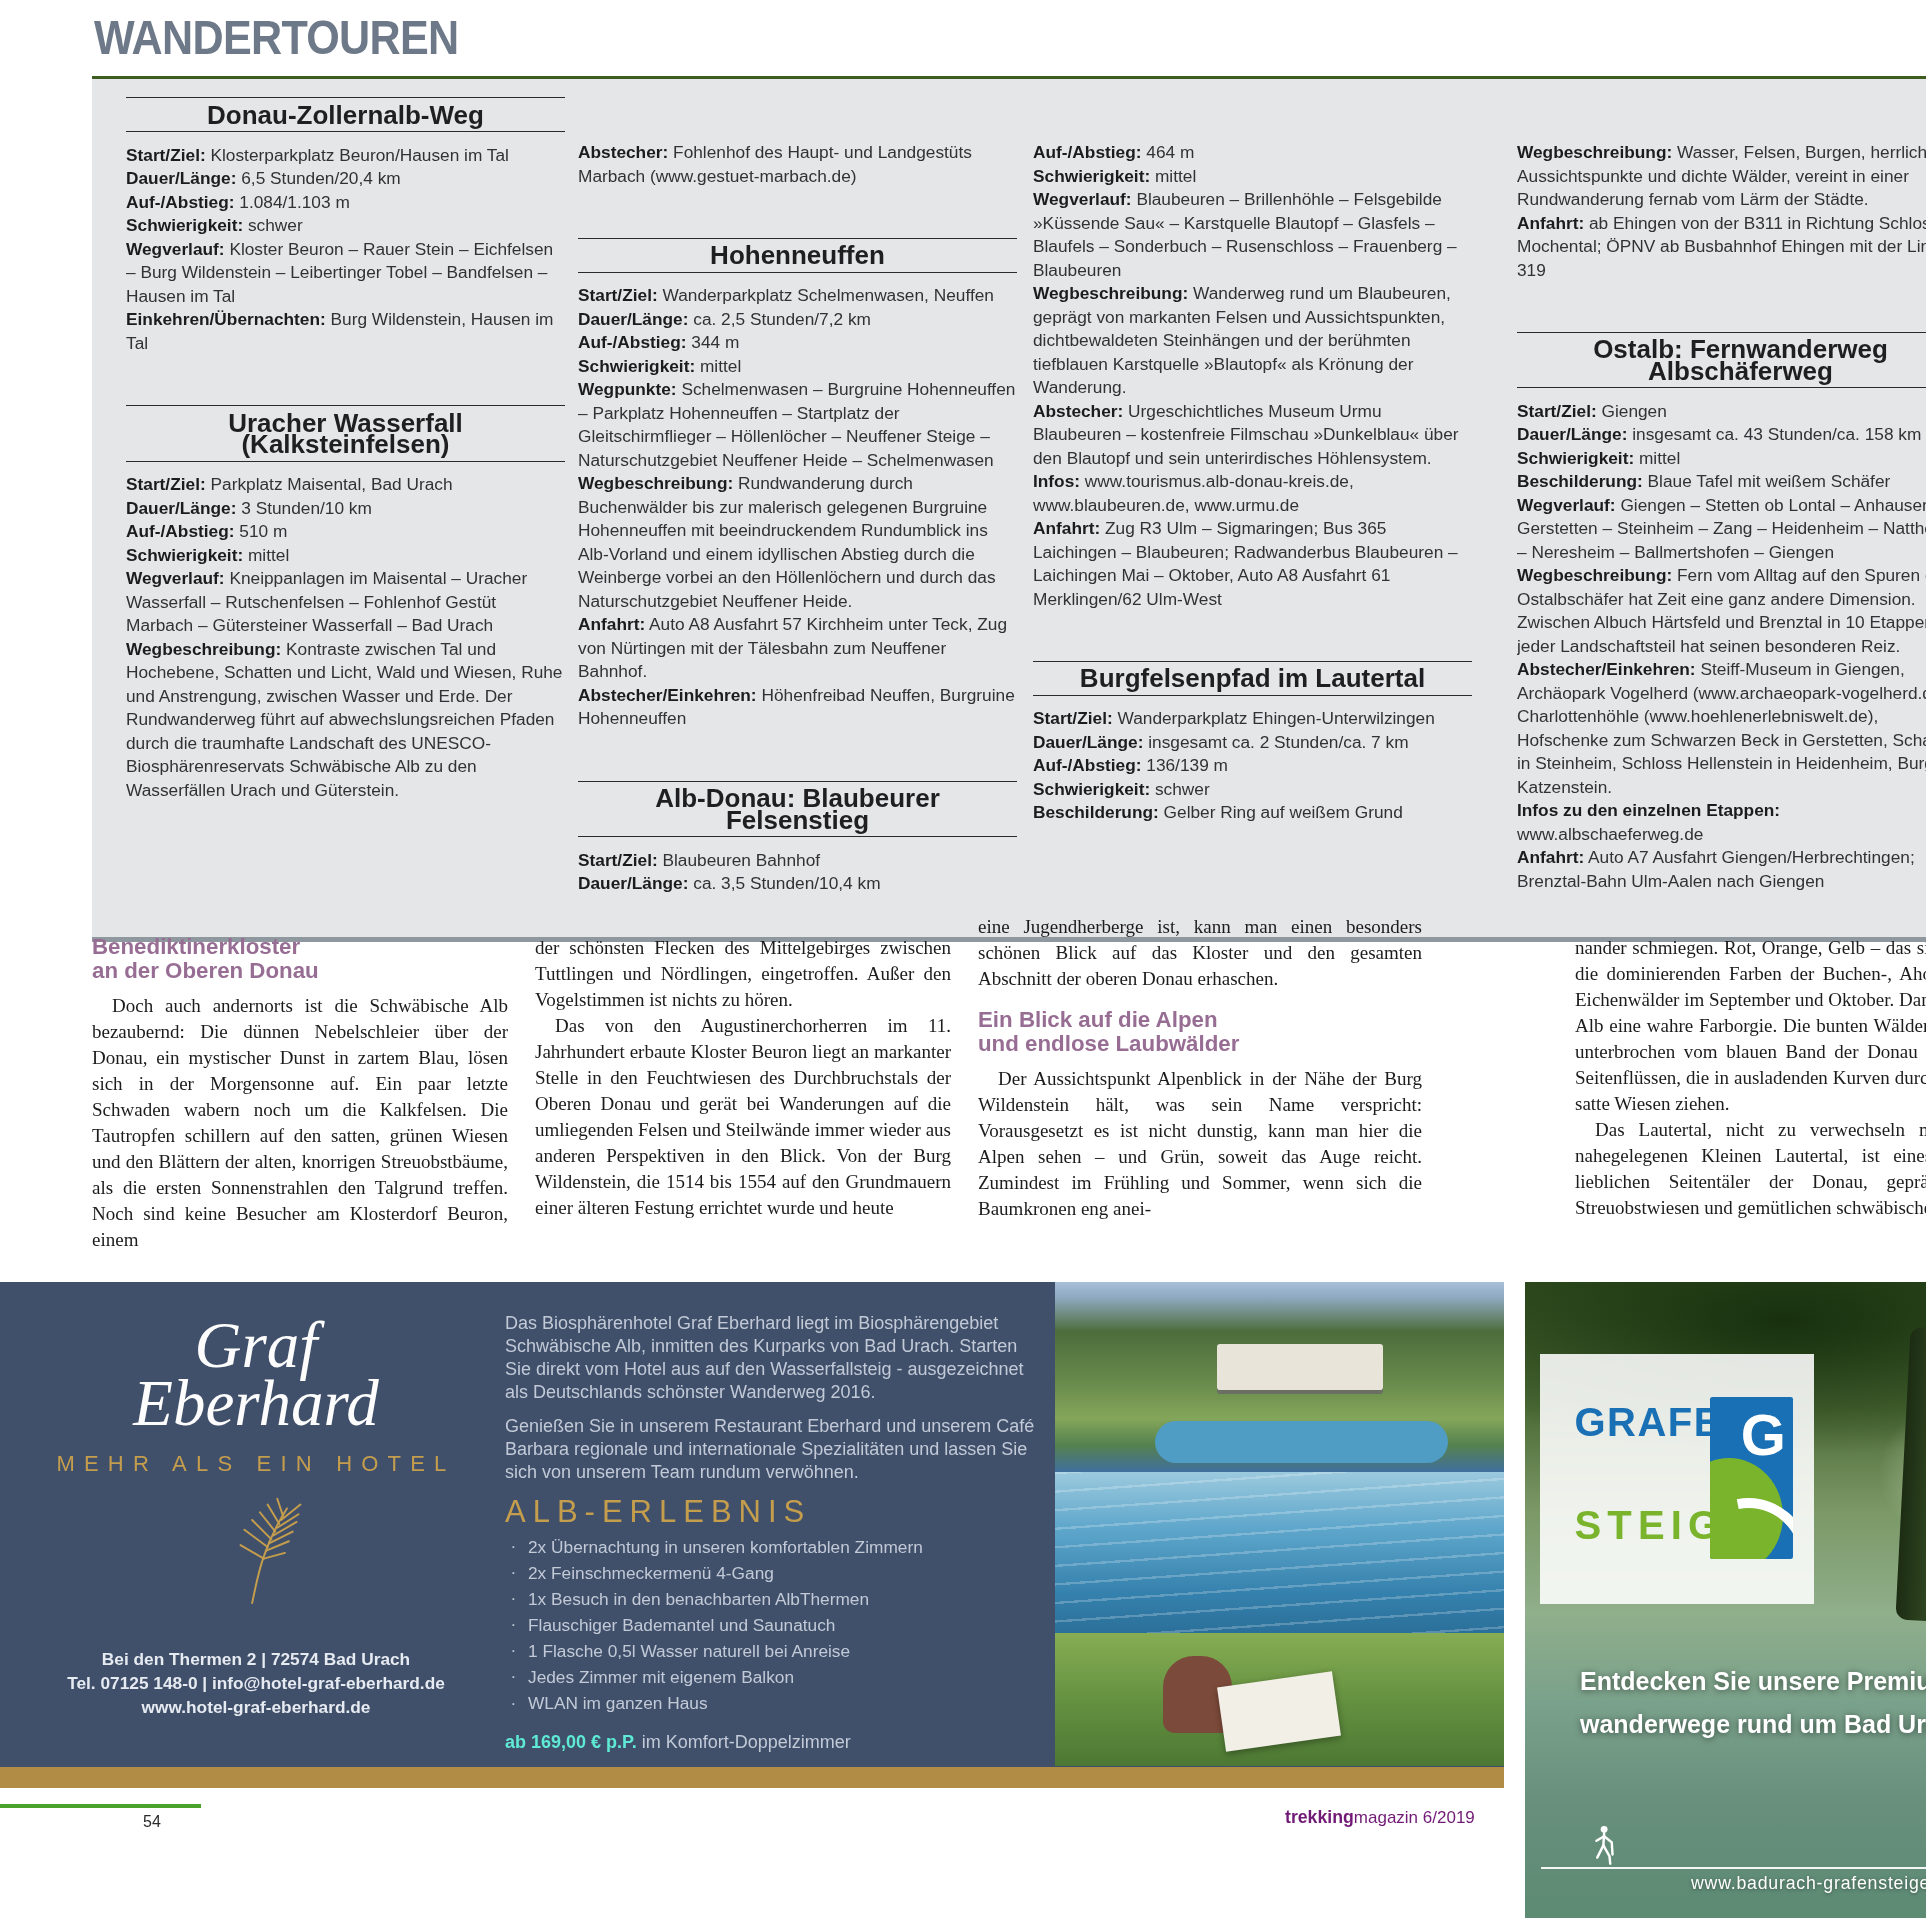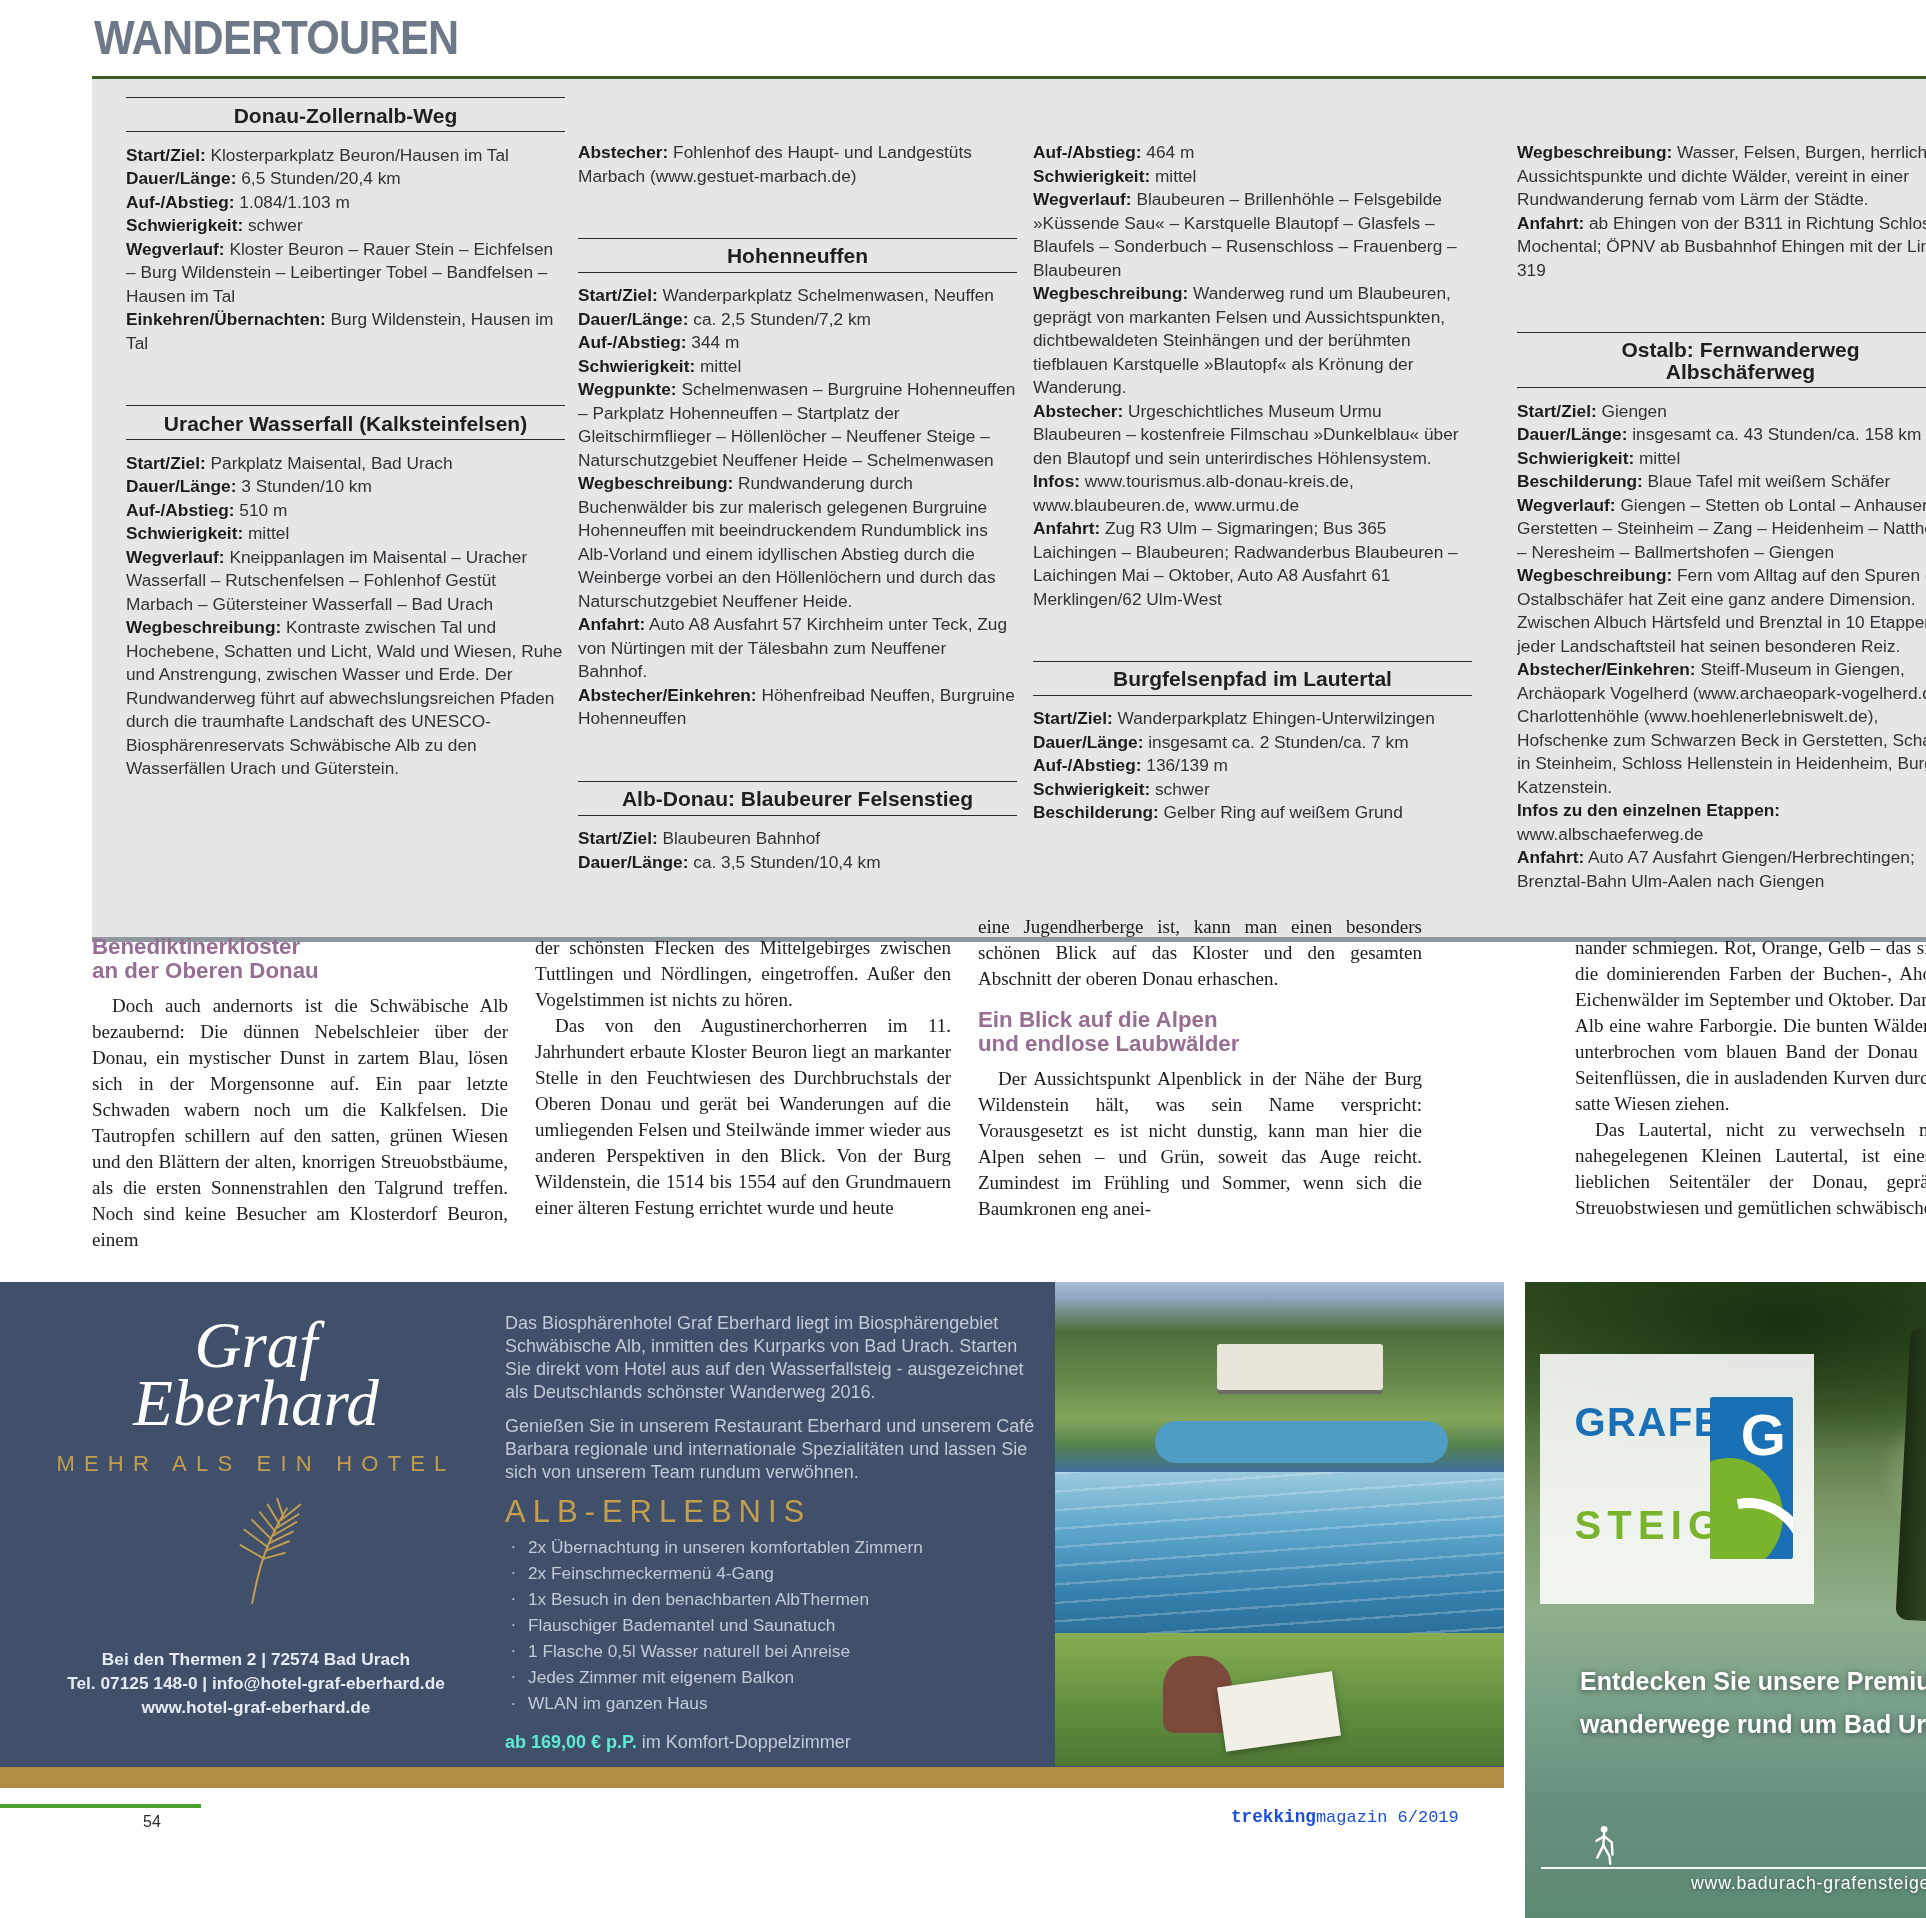--- a/index.html
+++ b/index.html
@@ -13,21 +13,21 @@
 
   
   .infobox { position:absolute; left:92px; top:76px; width:1895px; height:866px;
              background:#e5e6e8; border-top:3.5px solid #3c5c22; border-right:3.9px solid #b7bdc4;
              border-bottom:5px solid #8f979f; }
   .tcol { position:absolute; top:0; width:439px; height:853px; overflow:hidden; padding-top:17.7px;
           color:#323234; font-size:17.3px; line-height:23.5px; }
   .tcol.cont { padding-top:62px; }
   .tc1 { left:34px; }  .tc2 { left:486px; }  .tc3 { left:941px; }  .tc4 { left:1425px; width:447px; }
   .tour-heading { margin:50px 0 11.6px 0; border-top:1.9px solid #2a2a2c; border-bottom:1.9px solid #2a2a2c;
-                  padding:6.2px 2.3px 5px 2.3px; text-align:center; font-weight:700; font-size:21px;
+                  padding:6.2px 2.3px 5px 2.3px; text-align:center; font-weight:700; font-size:26px;
                   line-height:21.6px; color:#1f1f21; }
   .tcol > .tour-heading:first-child { margin-top:0.8px; }
   .tour-item { margin:0; } 
   .tour-item b { color:#1c1c1e; }
 
   
   .art-col { position:absolute; overflow:hidden; font-family:"Liberation Serif", serif; font-size:19px;
              line-height:26px; color:#1d1b1c; text-align:justify; }
   .a1 { left:92px;  top:935px; width:416px; height:339px; }
   .a2 { left:535px; top:935px; width:416px; height:339px; }
@@ -92,21 +92,21 @@
   .gs-claim { position:absolute; left:55px; top:378px; color:#fff; font-weight:700; font-size:25px; line-height:43px;
               text-shadow:0 1.2px 6.2px rgba(0,0,0,.5); }
   .gs-hiker { position:absolute; left:62px; top:542px; }
   .gs-line { position:absolute; left:16px; right:97px; top:585px; height:1.5px; background:rgba(255,255,255,.92); }
   .gs-url { position:absolute; left:166px; top:591px; color:#fff; font-size:17.7px; letter-spacing:0.8px;
             text-shadow:0 0.8px 3.9px rgba(0,0,0,.4); }
 
   
   .page-green-line { position:absolute; left:0; top:1804px; width:201px; height:3.5px; background:#4aa32a; }
   .page-num { position:absolute; left:143px; top:1813px; font-size:16px; color:#2b2b2b; }
-  .footer-center { position:absolute; left:1231px; top:1807px; font-size:17px; color:#1d4ed8;font-family:Liberation Mono, monospace; }
+  .footer-center { position:absolute; left:1285px; top:1807px; font-size:17px; color:#701a75; }
   .footer-center b { font-size:17.7px; }
 </style>
 </head>
 <body>
 
 <div class="page">
 
   <div class="page-title">WANDERTOUREN</div>
 
   <div class="infobox">

